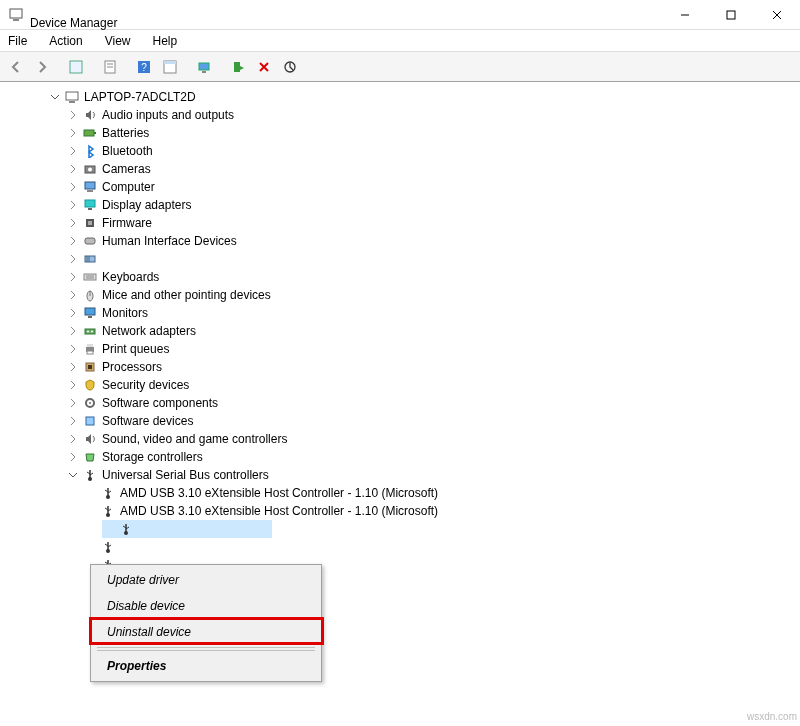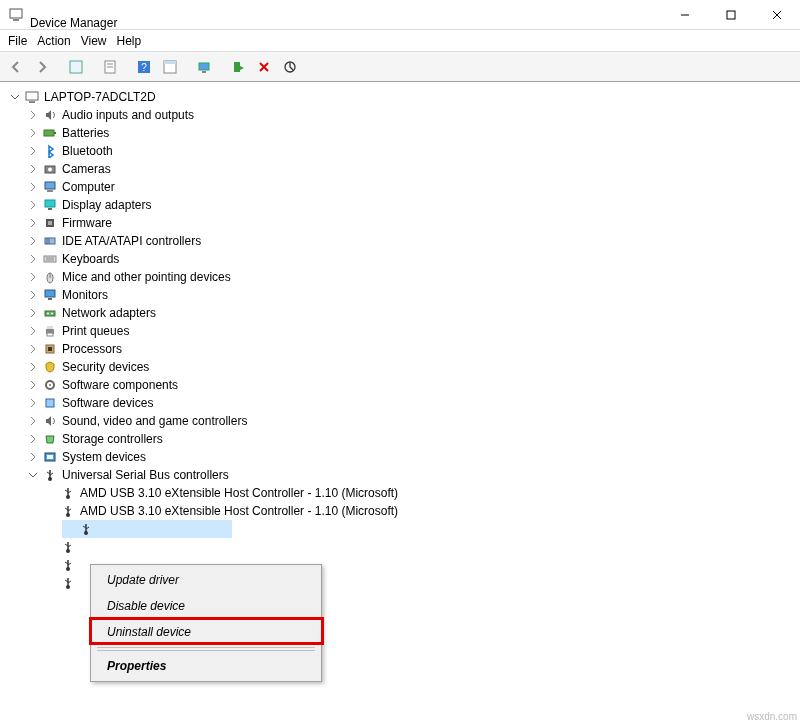--- a/index.html
+++ b/index.html
@@ -30,21 +30,21 @@
   .win-btn {
     width: 46px; height: 30px;
     display: flex; align-items: center; justify-content: center;
     font-size: 14px;
   }
   .menubar {
     height: 22px;
     display: flex;
     align-items: center;
     padding: 0 4px;
-    gap: 2px;
+    gap: 14px;
     border-bottom: 1px solid #ddd;
   }
   .menubar span { padding: 2px 4px; }
   .toolbar {
     height: 30px;
     display: flex;
     align-items: center;
     padding: 0 4px;
     gap: 2px;
     border-bottom: 1px solid #a0a0a0;
@@ -53,20 +53,21 @@
   .tool-btn {
     width: 24px; height: 24px;
     display: flex; align-items: center; justify-content: center;
     border: 1px solid transparent;
   }
   .tool-sep { width: 6px; }
   .tree {
     padding: 6px 0 0 8px;
     line-height: 18px;
     position: relative;
+    margin-left: 40px;
   }
   .node {
     display: flex;
     align-items: center;
     height: 18px;
     white-space: nowrap;
   }
   .indent-0 { padding-left: 0; }
   .indent-1 { padding-left: 18px; }
   .indent-2 { padding-left: 36px; }
@@ -338,26 +339,38 @@
         <span>Firmware</span>
       </div>
       <div class="node indent-1">
         <span class="expander">
           <svg width="10" height="10">
             <path d="M3 1 L7 5 L3 9" fill="none" stroke="#888"></path>
           </svg>
         </span>
         <span class="node-icon">
           <svg width="14" height="14">
+            <rect x="2" y="4" width="10" height="6" rx="2" fill="#bbb" stroke="#666"></rect>
+          </svg>
+        </span>
+        <span>Human Interface Devices</span>
+      </div>
+      <div class="node indent-1">
+        <span class="expander">
+          <svg width="10" height="10">
+            <path d="M3 1 L7 5 L3 9" fill="none" stroke="#888"></path>
+          </svg>
+        </span>
+        <span class="node-icon">
+          <svg width="14" height="14">
             <rect x="2" y="4" width="10" height="6" fill="#9bd" stroke="#468"></rect>
             <line x1="4" y1="4" x2="4" y2="10" stroke="#468"></line>
             <line x1="6" y1="4" x2="6" y2="10" stroke="#468"></line>
           </svg>
         </span>
-        <span>IDE ATA/ATAPI controllers</span>
       </div>
       <div class="node indent-1">
         <span class="expander">
           <svg width="10" height="10">
             <path d="M3 1 L7 5 L3 9" fill="none" stroke="#888"></path>
           </svg>
         </span>
         <span class="node-icon">
           <svg width="14" height="14">
             <rect x="1" y="4" width="12" height="6" fill="#ddd" stroke="#888"></rect>
@@ -498,34 +511,20 @@
           <svg width="10" height="10">
             <path d="M3 1 L7 5 L3 9" fill="none" stroke="#888"></path>
           </svg>
         </span>
         <span class="node-icon">
           <svg width="14" height="14">
             <path d="M3 4h8l-1 7H4z" fill="#7c7" stroke="#373"></path>
           </svg>
         </span>
         <span>Storage controllers</span>
-      </div>
-      <div class="node indent-1">
-        <span class="expander">
-          <svg width="10" height="10">
-            <path d="M3 1 L7 5 L3 9" fill="none" stroke="#888"></path>
-          </svg>
-        </span>
-        <span class="node-icon">
-          <svg width="14" height="14">
-            <rect x="2" y="3" width="10" height="8" fill="#4aa0e0" stroke="#246"></rect>
-            <rect x="4" y="5" width="6" height="4" fill="#fff"></rect>
-          </svg>
-        </span>
-        <span>System devices</span>
       </div>
     </div>
 
   <div class="node indent-1">
     <span class="expander">
         <svg width="10" height="10">
           <path d="M1 3 L5 7 L9 3" fill="none" stroke="#555"></path>
         </svg>
       </span>
     <span class="node-icon">

